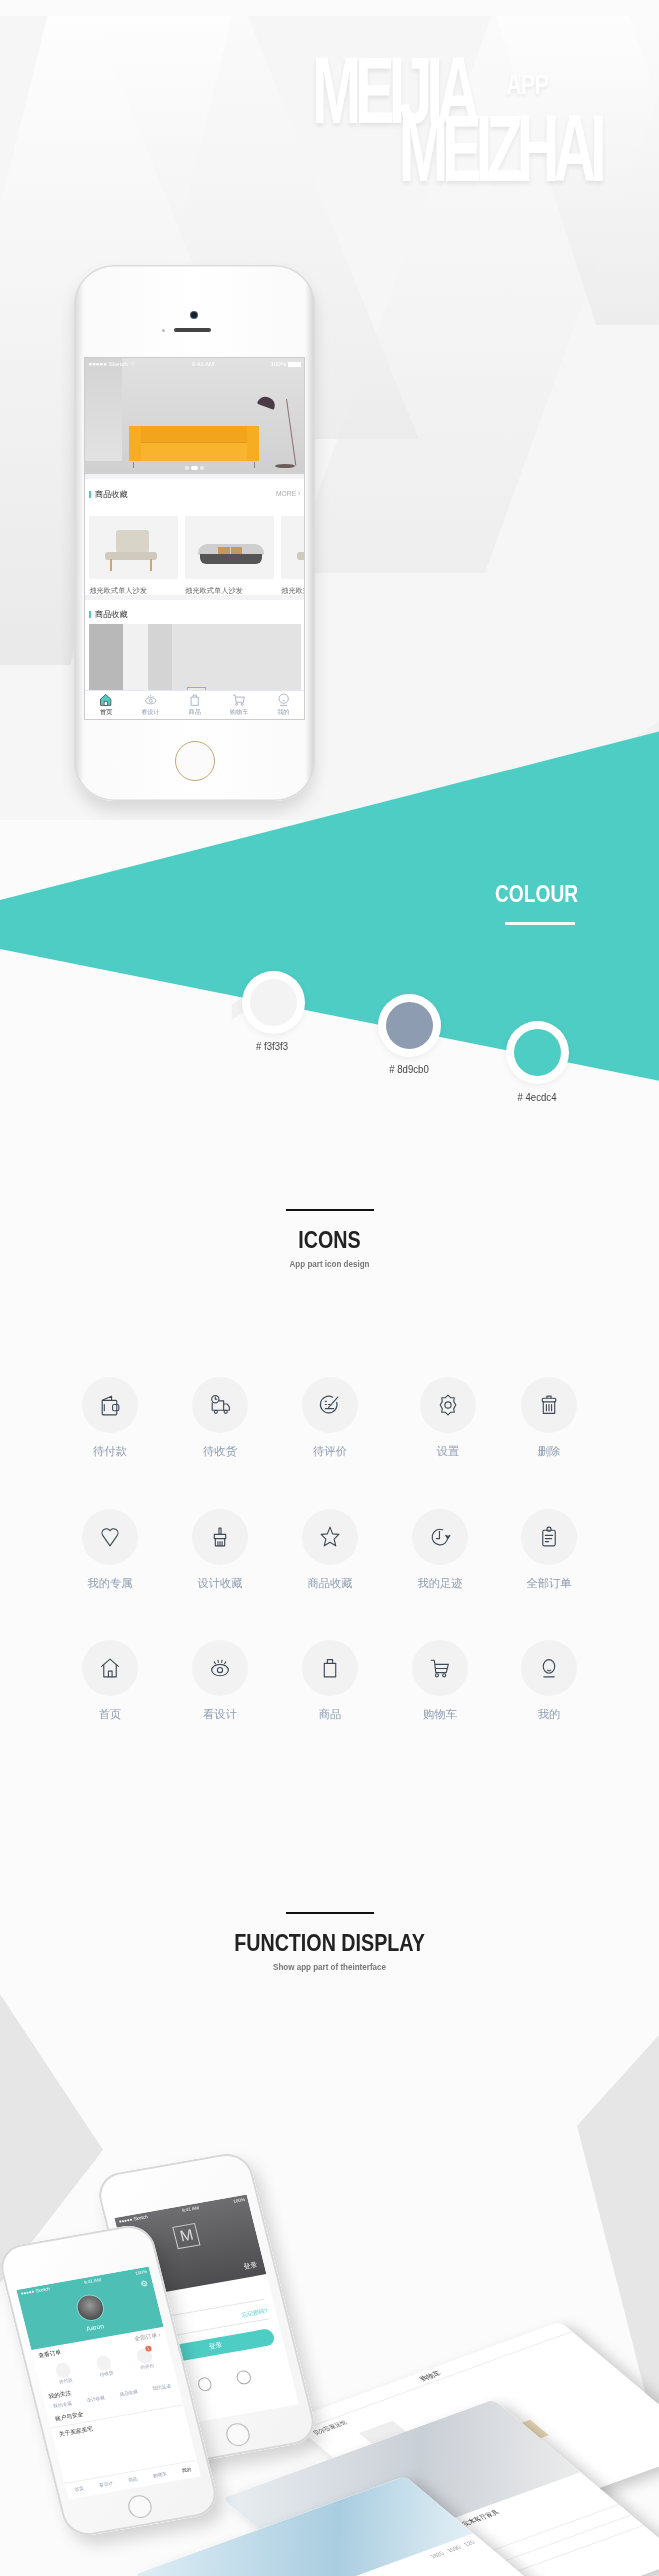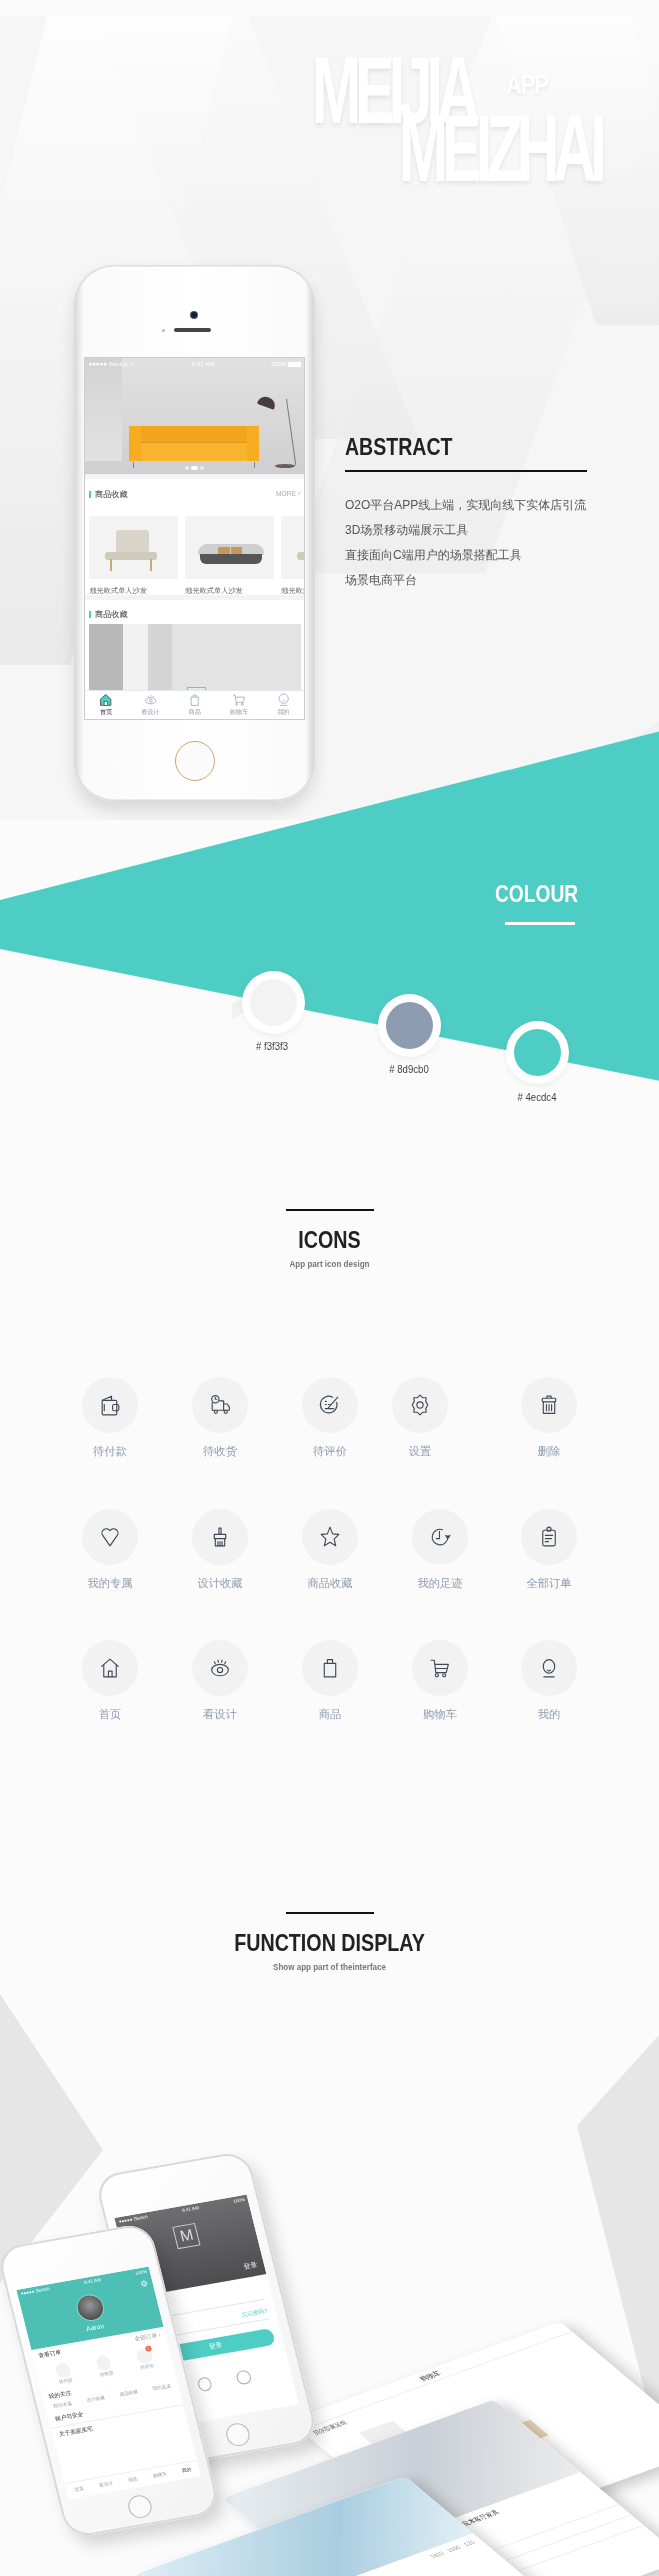--- a/index.html
+++ b/index.html
@@ -216,30 +216,20 @@
               <circle cx="13" cy="11" r="9"></circle>
               <path d="M11 14q2 2 4 0M6 24h14"></path>
             </svg>
           <span>我的</span>
         </div>
       </div>
     </div>
     <div class="home"></div>
   </div>
 
-  <div class="abstract">
-    <h2>ABSTRACT</h2>
-    <div class="rule"></div>
-    <ul>
-      <li>O2O平台APP线上端，实现向线下实体店引流</li>
-      <li>3D场景移动端展示工具</li>
-      <li>直接面向C端用户的场景搭配工具</li>
-      <li>场景电商平台</li>
-    </ul>
-  </div>
 </section>
 
 <svg class="colour-band" viewBox="0 0 1280 7023" preserveAspectRatio="none">
   <polygon points="1280,1400 1280,1440 450,1980 450,1950" fill="#f1f1f1"></polygon>
   <polygon points="1280,1420 1280,2098 0,1842 0,2250 0,1747" fill="#4ecdc4"></polygon>
 </svg>
 <div class="colour-title">COLOUR</div>
 <div class="colour-rule"></div>
 
 <div class="swatch" style="left:242px;top:971px">
@@ -288,21 +278,21 @@
 <div class="icon-cell" style="left:286px;top:1377px">
   <div class="circ">
       <svg viewBox="0 0 50 50">
         <path d="M38 20 A16 16 0 1 1 30 10"></path>
         <path d="M22 30 L40 10"></path>
         <path d="M16 18h2M16 24h2M22 24h3M16 32h16"></path>
       </svg>
     </div>
   <div class="lbl">待评价</div>
 </div>
-<div class="icon-cell" style="left:376px;top:1377px">
+<div class="icon-cell" style="left:404px;top:1377px">
   <div class="circ">
       <svg viewBox="0 0 50 50">
         <path d="M25 6 l5 5 h7 l-1 7 4 7 -4 7 1 7 h-7 l-5 5 -5 -5 h-7 l1 -7 -4 -7 4 -7 -1 -7 h7z"></path>
         <circle cx="25" cy="25" r="6"></circle>
       </svg>
     </div>
   <div class="lbl">设置</div>
 </div>
 <div class="icon-cell" style="left:505px;top:1377px">
   <div class="circ">

